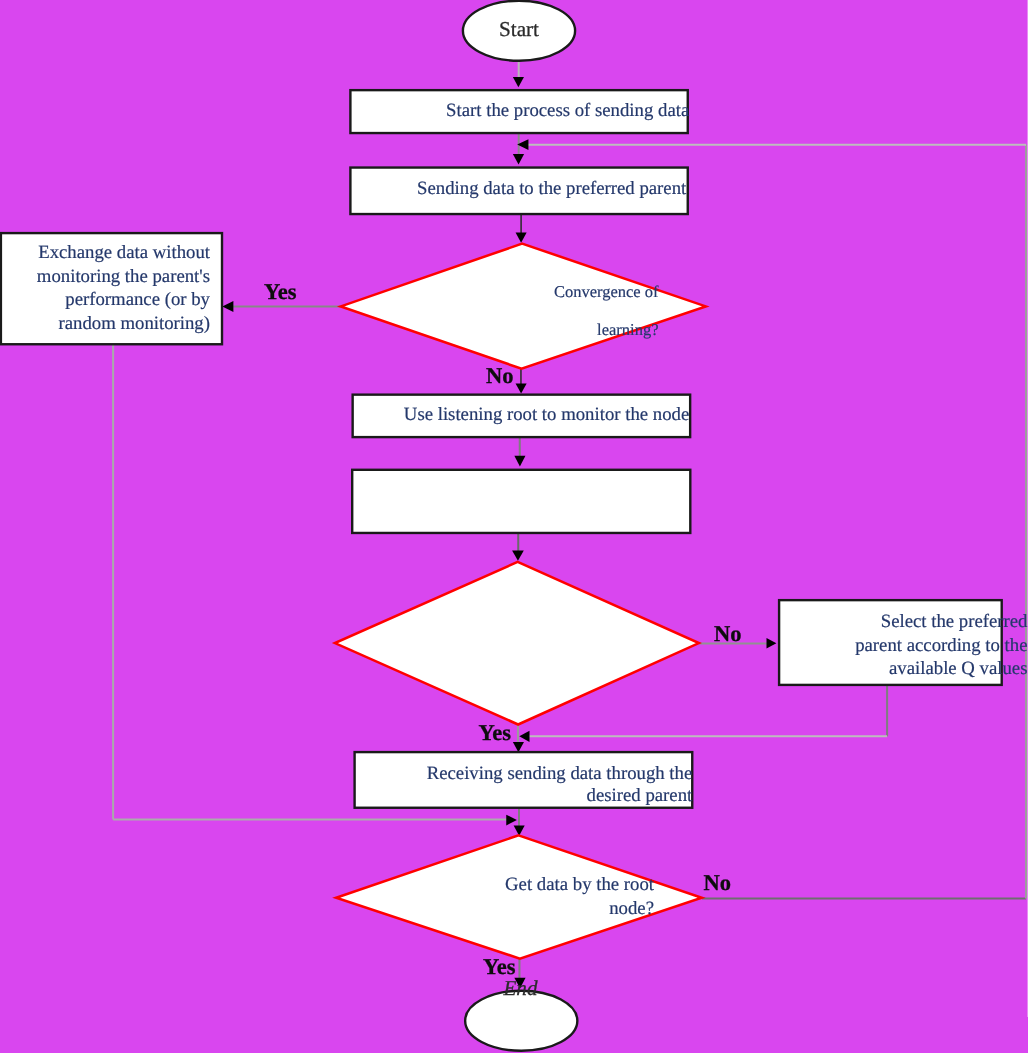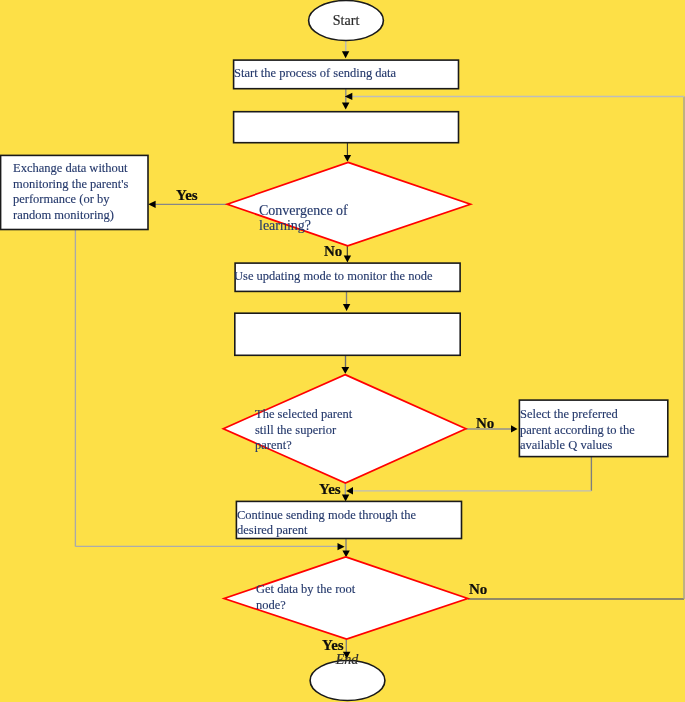--- a/index.html
+++ b/index.html
@@ -1,20 +1,20 @@
 <!DOCTYPE html>
 <html><head>
 <meta charset="utf-8">
 <style>
   html,body{margin:0;padding:0;background:#ffffff;}
   body{width:685px;height:702px;overflow:hidden;
        font-family:"Liberation Serif","DejaVu Serif",serif;}
-  #stage{position:relative;width:685px;height:702px;background:#fde047;}
+  #stage{position:relative;width:685px;height:702px;background:#d946ef;}
   svg.layer{position:absolute;left:0;top:0;width:685px;height:702px;}
-  .lbl{position:absolute;text-align:left;color:#24386b;
+  .lbl{position:absolute;text-align:right;color:#24386b;
        font-size:12.5px;line-height:15.5px;white-space:pre-line;
        will-change:transform;-webkit-text-stroke:0.13px #24386b;}
   .term{position:absolute;text-align:center;color:#2b2b2b;font-size:14.1px;line-height:14px;
        will-change:transform;-webkit-text-stroke:0.18px #2b2b2b;}
   .yn{position:absolute;font-weight:bold;color:#0d0d0d;font-size:15px;line-height:13px;white-space:nowrap;-webkit-text-stroke:0.2px #0d0d0d;
        will-change:transform;}
 </style>
 </head>
 <body>
 
@@ -77,34 +77,32 @@
 
     <polygon points="348.1,162.4 470.5,204.25 347.7,245.8 227.2,204.25" fill="#ffffff" stroke="#ff0000" stroke-width="1.7" stroke-linejoin="miter"></polygon>
     <polygon points="345.1,374.6 465.9,428.7 345.4,483 223.3,428.7" fill="#ffffff" stroke="#ff0000" stroke-width="1.7" stroke-linejoin="miter"></polygon>
     <polygon points="345.7,556.9 467.8,598.5 346.6,639.1 224.1,598.5" fill="#ffffff" stroke="#ff0000" stroke-width="1.7" stroke-linejoin="miter"></polygon>
   </svg>
 
   <div class="term" style="left:295.7px;top:12.5px;width:100px;">Start</div>
   <div class="term" style="left:297.0px;top:652px;width:100px;font-style:italic;">End</div>
 
   <div class="lbl" style="left:233.5px;top:66.1px;width:225.5px;">Start the process of sending data</div>
-  <div class="lbl" style="left:258.5px;top:203px;width:180px;font-size:14px;line-height:15px;">Convergence of
+  <div class="lbl" style="left:232.4px;top:118.3px;width:225.5px;">Sending data to the preferred parent</div>
+  <div class="lbl" style="left:258.5px;top:183px;width:180px;font-size:11px;line-height:25px;">Convergence of
 learning?</div>
-  <div class="lbl" style="left:13px;top:160.8px;width:137px;">Exchange data without
+  <div class="lbl" style="left:3px;top:160.8px;width:137px;">Exchange data without
 monitoring the parent's
 performance (or by
 random monitoring)</div>
-  <div class="lbl" style="left:233.5px;top:269.0px;width:225.5px;">Use updating mode to monitor the node</div>
-  <div class="lbl" style="left:255.2px;top:406.9px;width:180px;">The selected parent
-still the superior
-parent?</div>
+  <div class="lbl" style="left:233.5px;top:269.0px;width:225.5px;">Use listening root to monitor the node</div>
   <div class="lbl" style="left:519.5px;top:406.8px;width:165px;">Select the preferred
 parent according to the
 available Q values</div>
-  <div class="lbl" style="left:236.5px;top:507.9px;width:224.5px;line-height:14.9px;">Continue sending mode through the
+  <div class="lbl" style="left:236.5px;top:507.9px;width:224.5px;line-height:14.9px;">Receiving sending data through the
 desired parent</div>
   <div class="lbl" style="left:256px;top:582.3px;width:180px;">Get data by the root
 node?</div>
 
   <div class="yn" style="left:176.2px;top:189.2px;">Yes</div>
   <div class="yn" style="left:324.3px;top:244.6px;">No</div>
   <div class="yn" style="left:476.0px;top:416.8px;">No</div>
   <div class="yn" style="left:319.0px;top:482.6px;">Yes</div>
   <div class="yn" style="left:468.5px;top:582.9px;">No</div>
   <div class="yn" style="left:322.2px;top:638.6px;">Yes</div>

